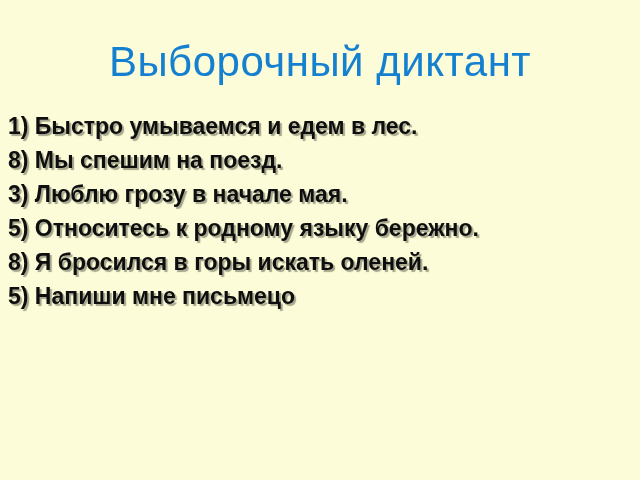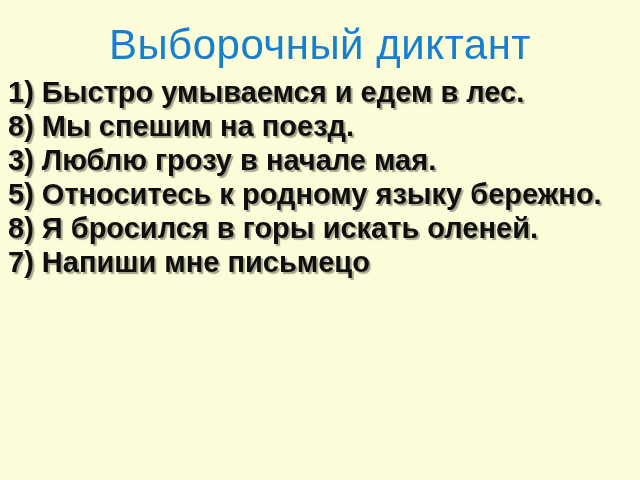--- a/index.html
+++ b/index.html
@@ -13,48 +13,48 @@
     background: var(--background, #FCFCD8);
     font-family: "Liberation Sans", sans-serif;
   }
   .slide {
     width: 640px;
     height: 480px;
     box-sizing: border-box;
     position: relative;
   }
   .title {
-    margin: 0;
+    margin: 17px;
     padding-top: 21px;
     text-align: center;
     font-size: 42px;
     line-height: 1.15;
     font-weight: 400;
     letter-spacing: 0.5px;
     color: var(--title_text, #1680D0);
   }
   .sentence-list {
     padding: 6px 10px 0 8px;
     color: var(--body_text, #0E0E0E);
-    font-size: 29px;
+    font-size: 23px;
     font-weight: 700;
     line-height: 34px;
     text-shadow: 2px 2px 1px var(--shadow, #00000059);
   }
   .sentence-item {
     white-space: pre-line; 
   }
 </style>
 </head>
 <body>
 
 <div class="slide">
   <h1 class="title">Выборочный диктант</h1>
 
   <div class="sentence-list">
     <div class="sentence-item">1) Быстро умываемся и едем в лес.</div>
     <div class="sentence-item">8) Мы спешим на поезд.</div>
     <div class="sentence-item">3) Люблю грозу в начале мая.</div>
     <div class="sentence-item">5) Относитесь к родному языку бережно.</div>
     <div class="sentence-item">8) Я бросился в горы искать оленей.</div>
-    <div class="sentence-item">7) Напиши мне письмецо</div>
+    <div class="sentence-item">5) Напиши мне письмецо</div>
   </div>
 </div>
 
 </body></html>

